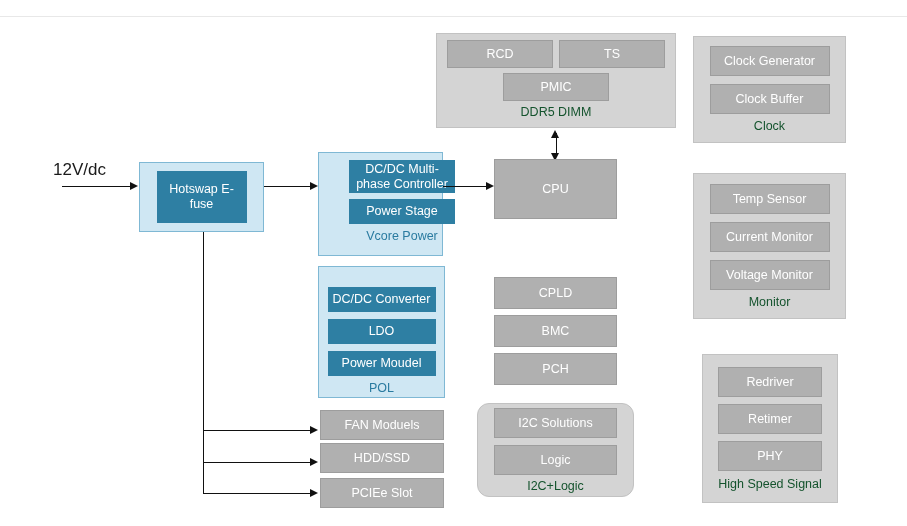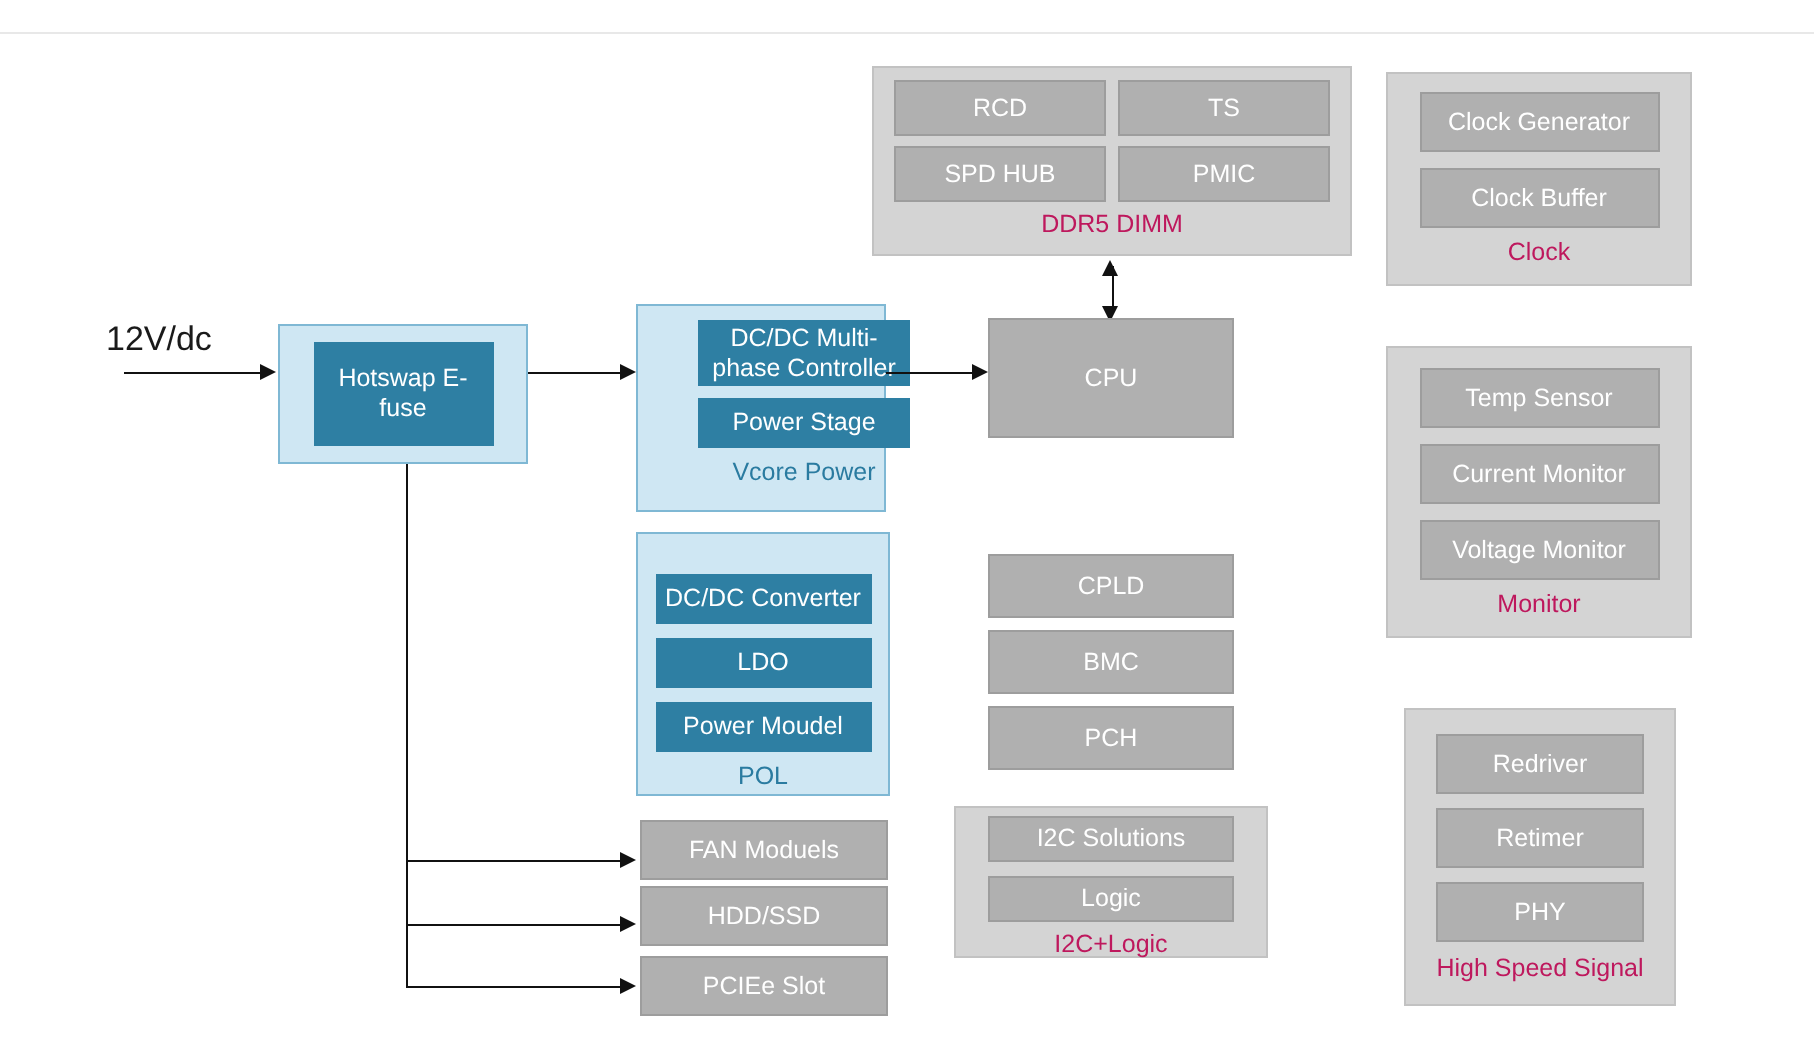--- a/index.html
+++ b/index.html
@@ -36,21 +36,21 @@
   .group-gray {
     background: #d4d4d4;
     border: 1px solid #c2c2c2;
   }
   .group-blue {
     background: #cfe7f3;
     border: 1px solid #7fb8d4;
   }
   .group-label {
     font-size: 12.5px;
-    color: #be185d;
+    color: #14532d;
     text-align: center;
     line-height: 1;
   }
   .group-label.on-blue {
     color: #2a7ba0;
   }
 
   
   .box {
     position: absolute;
@@ -157,37 +157,36 @@
     <div class="box-inner box-blue" style="width:108px; height:25px; margin-bottom:6px;">Power Moudel</div>
     <div class="group-label on-blue">POL</div>
   </div>
 
   <div class="group group-gray" style="left:436px; top:33px; width:240px; height:95px; padding-top:6px;">
     <div style="display:flex; gap:6px; margin-bottom:5px;justify-content:center;">
       <div class="box-inner box-gray" style="width:106px; height:28px;">RCD</div>
       <div class="box-inner box-gray" style="width:106px; height:28px;">TS</div>
     </div>
     <div style="display:flex; gap:6px; margin-bottom:5px;">
-      <div class="box-inner box-gray" style="width:106px; height:28px;">SPD HUB</div>
       <div class="box-inner box-gray" style="width:106px; height:28px;">PMIC</div>
     </div>
     <div class="group-label">DDR5 DIMM</div>
   </div>
 
   <div class="arrow-up" style="left:551px; top:130px;"></div>
   <div class="vline" style="left:555.5px; top:133px; height:23px;"></div>
   <div class="arrow-down" style="left:551px; top:153px;"></div>
 
   <div class="box box-gray" style="left:494px; top:159px; width:123px; height:60px;">CPU</div>
 
   <div class="box box-gray" style="left:494px; top:277px; width:123px; height:32px;">CPLD</div>
   <div class="box box-gray" style="left:494px; top:315px; width:123px; height:32px;">BMC</div>
   <div class="box box-gray" style="left:494px; top:353px; width:123px; height:32px;">PCH</div>
 
-  <div class="group group-gray" style="left:477px; top:403px; width:157px; height:76px; padding-top:4px;">
+  <div class="group group-gray" style="left:477px; top:403px; width:157px; height:94px; padding-top:4px;border-radius:12px;">
     <div class="box-inner box-gray" style="width:123px; height:30px; margin-bottom:7px;">I2C Solutions</div>
     <div class="box-inner box-gray" style="width:123px; height:30px; margin-bottom:5px;">Logic</div>
     <div class="group-label">I2C+Logic</div>
   </div>
 
   <div class="group group-gray" style="left:693px; top:36px; width:153px; height:107px; padding-top:9px;">
     <div class="box-inner box-gray" style="width:120px; height:30px; margin-bottom:8px;">Clock Generator</div>
     <div class="box-inner box-gray" style="width:120px; height:30px; margin-bottom:6px;">Clock Buffer</div>
     <div class="group-label">Clock</div>
   </div>

